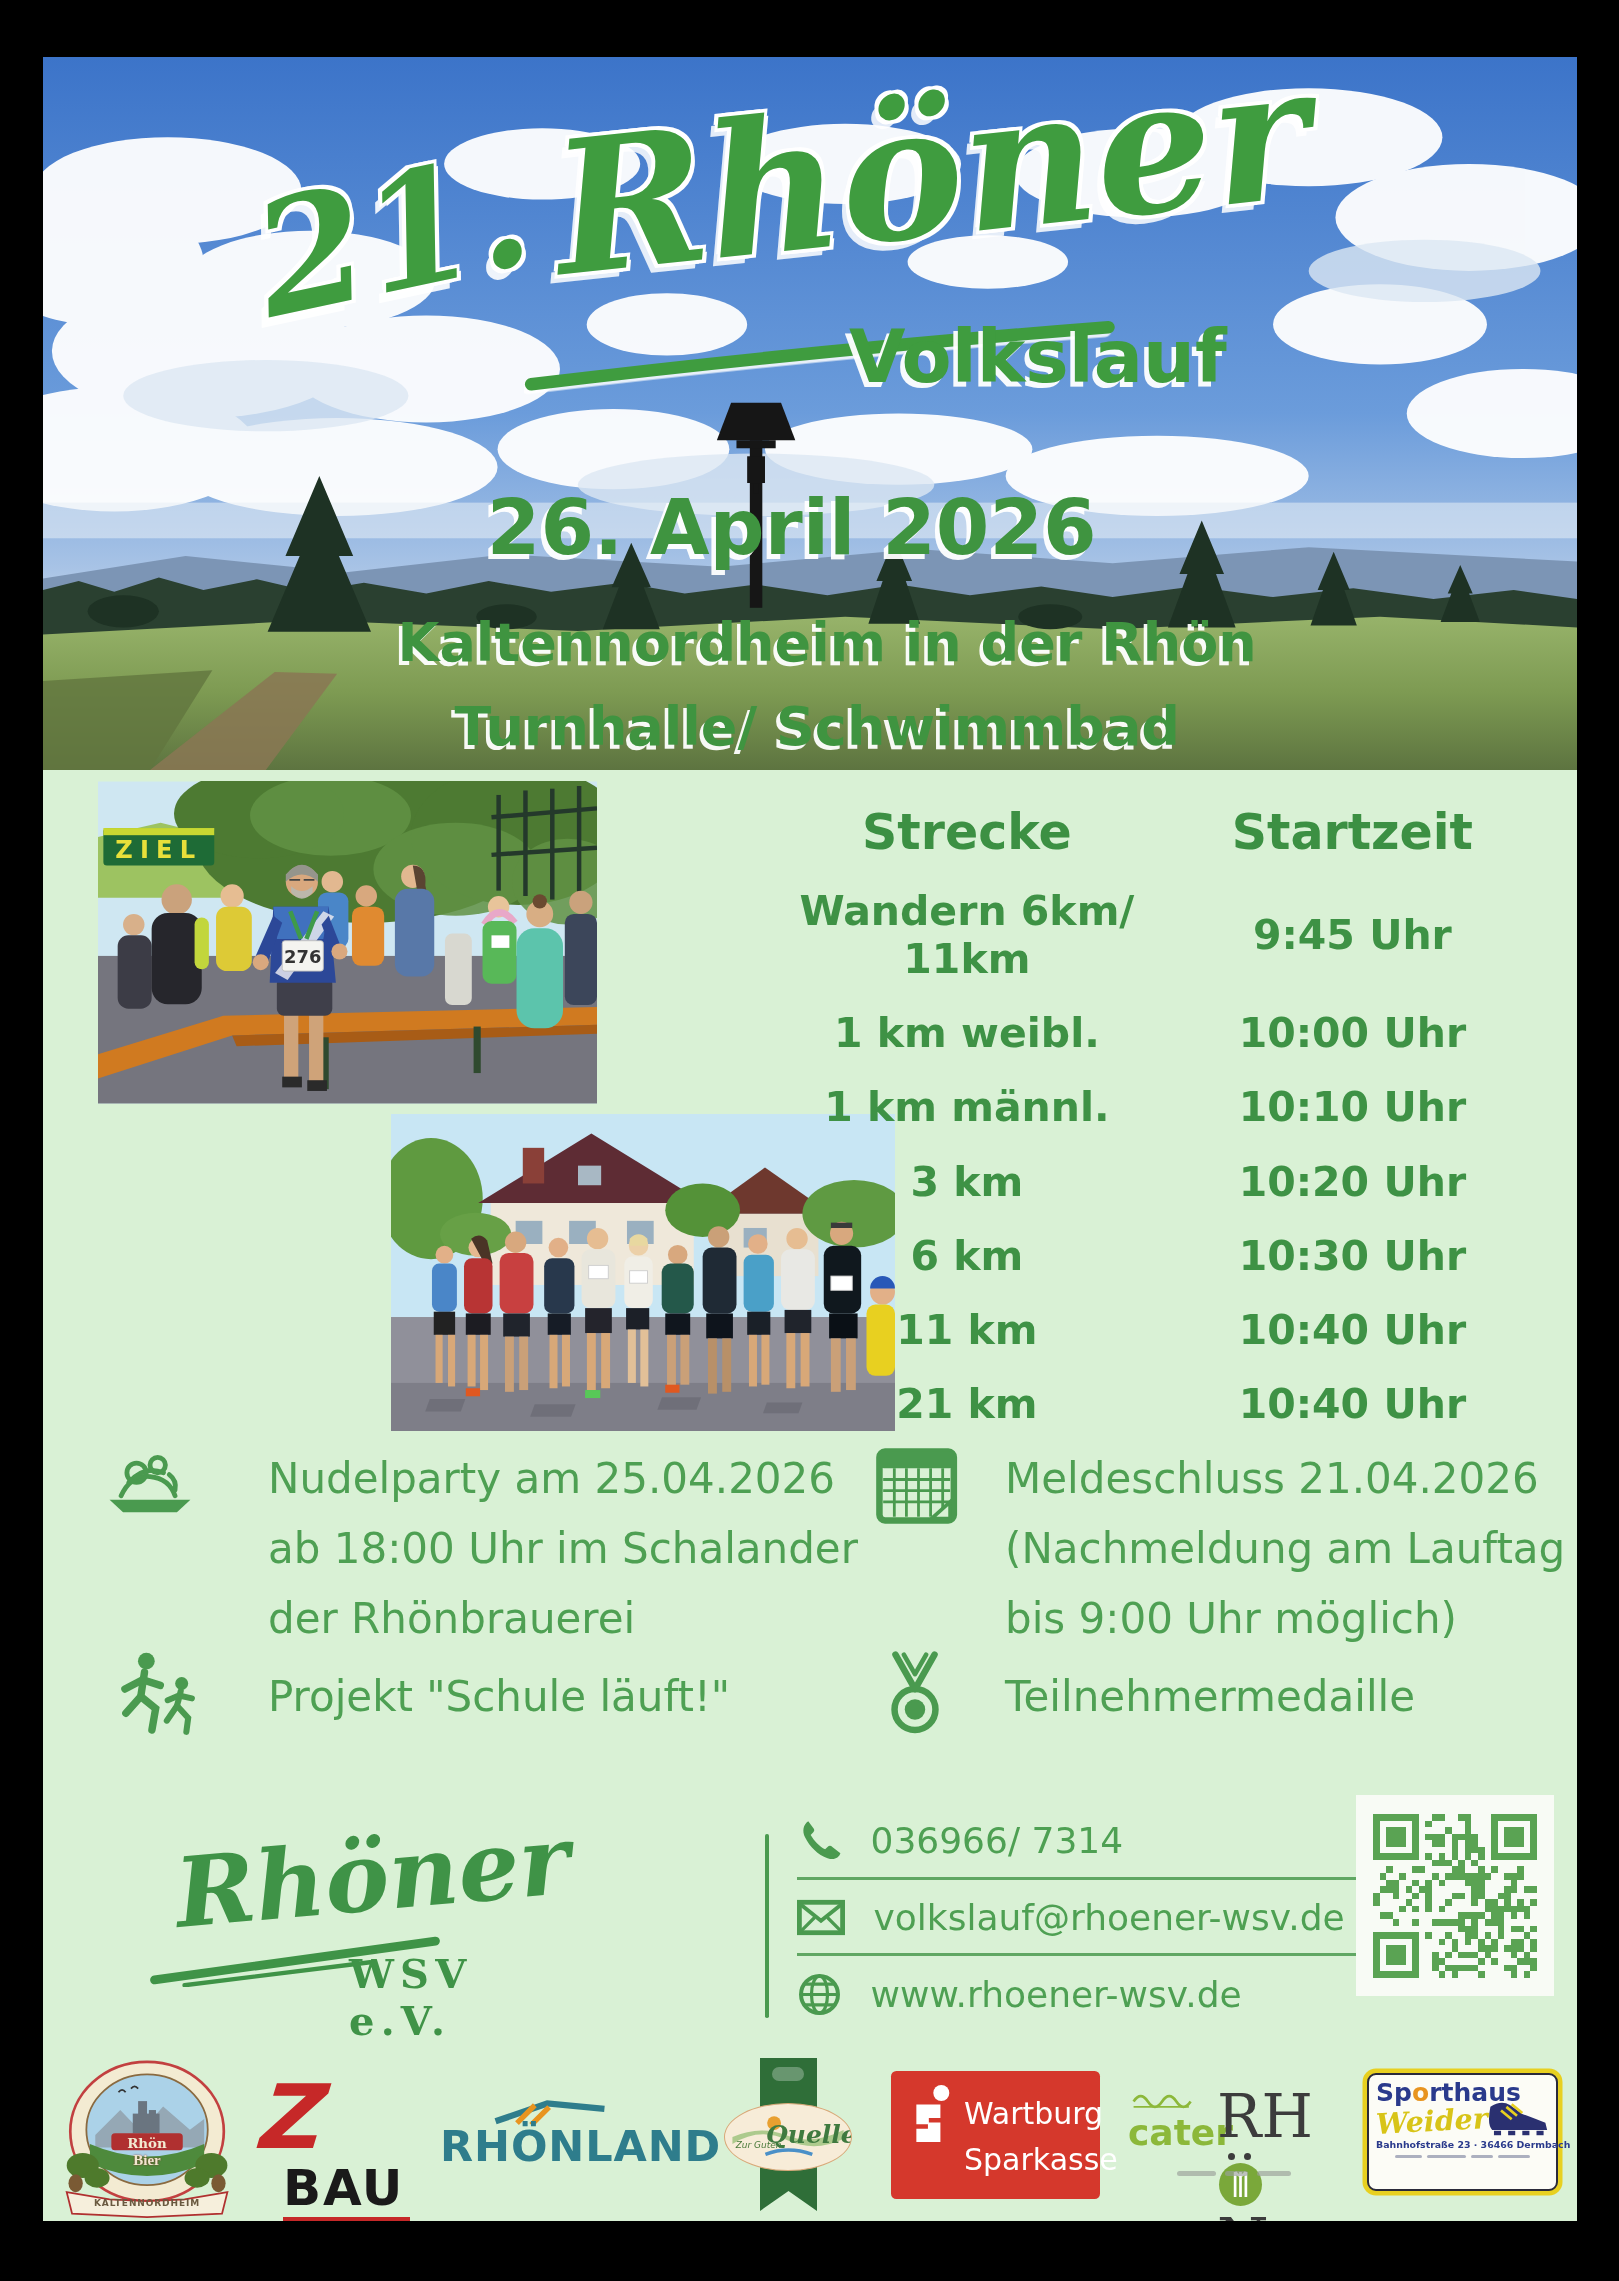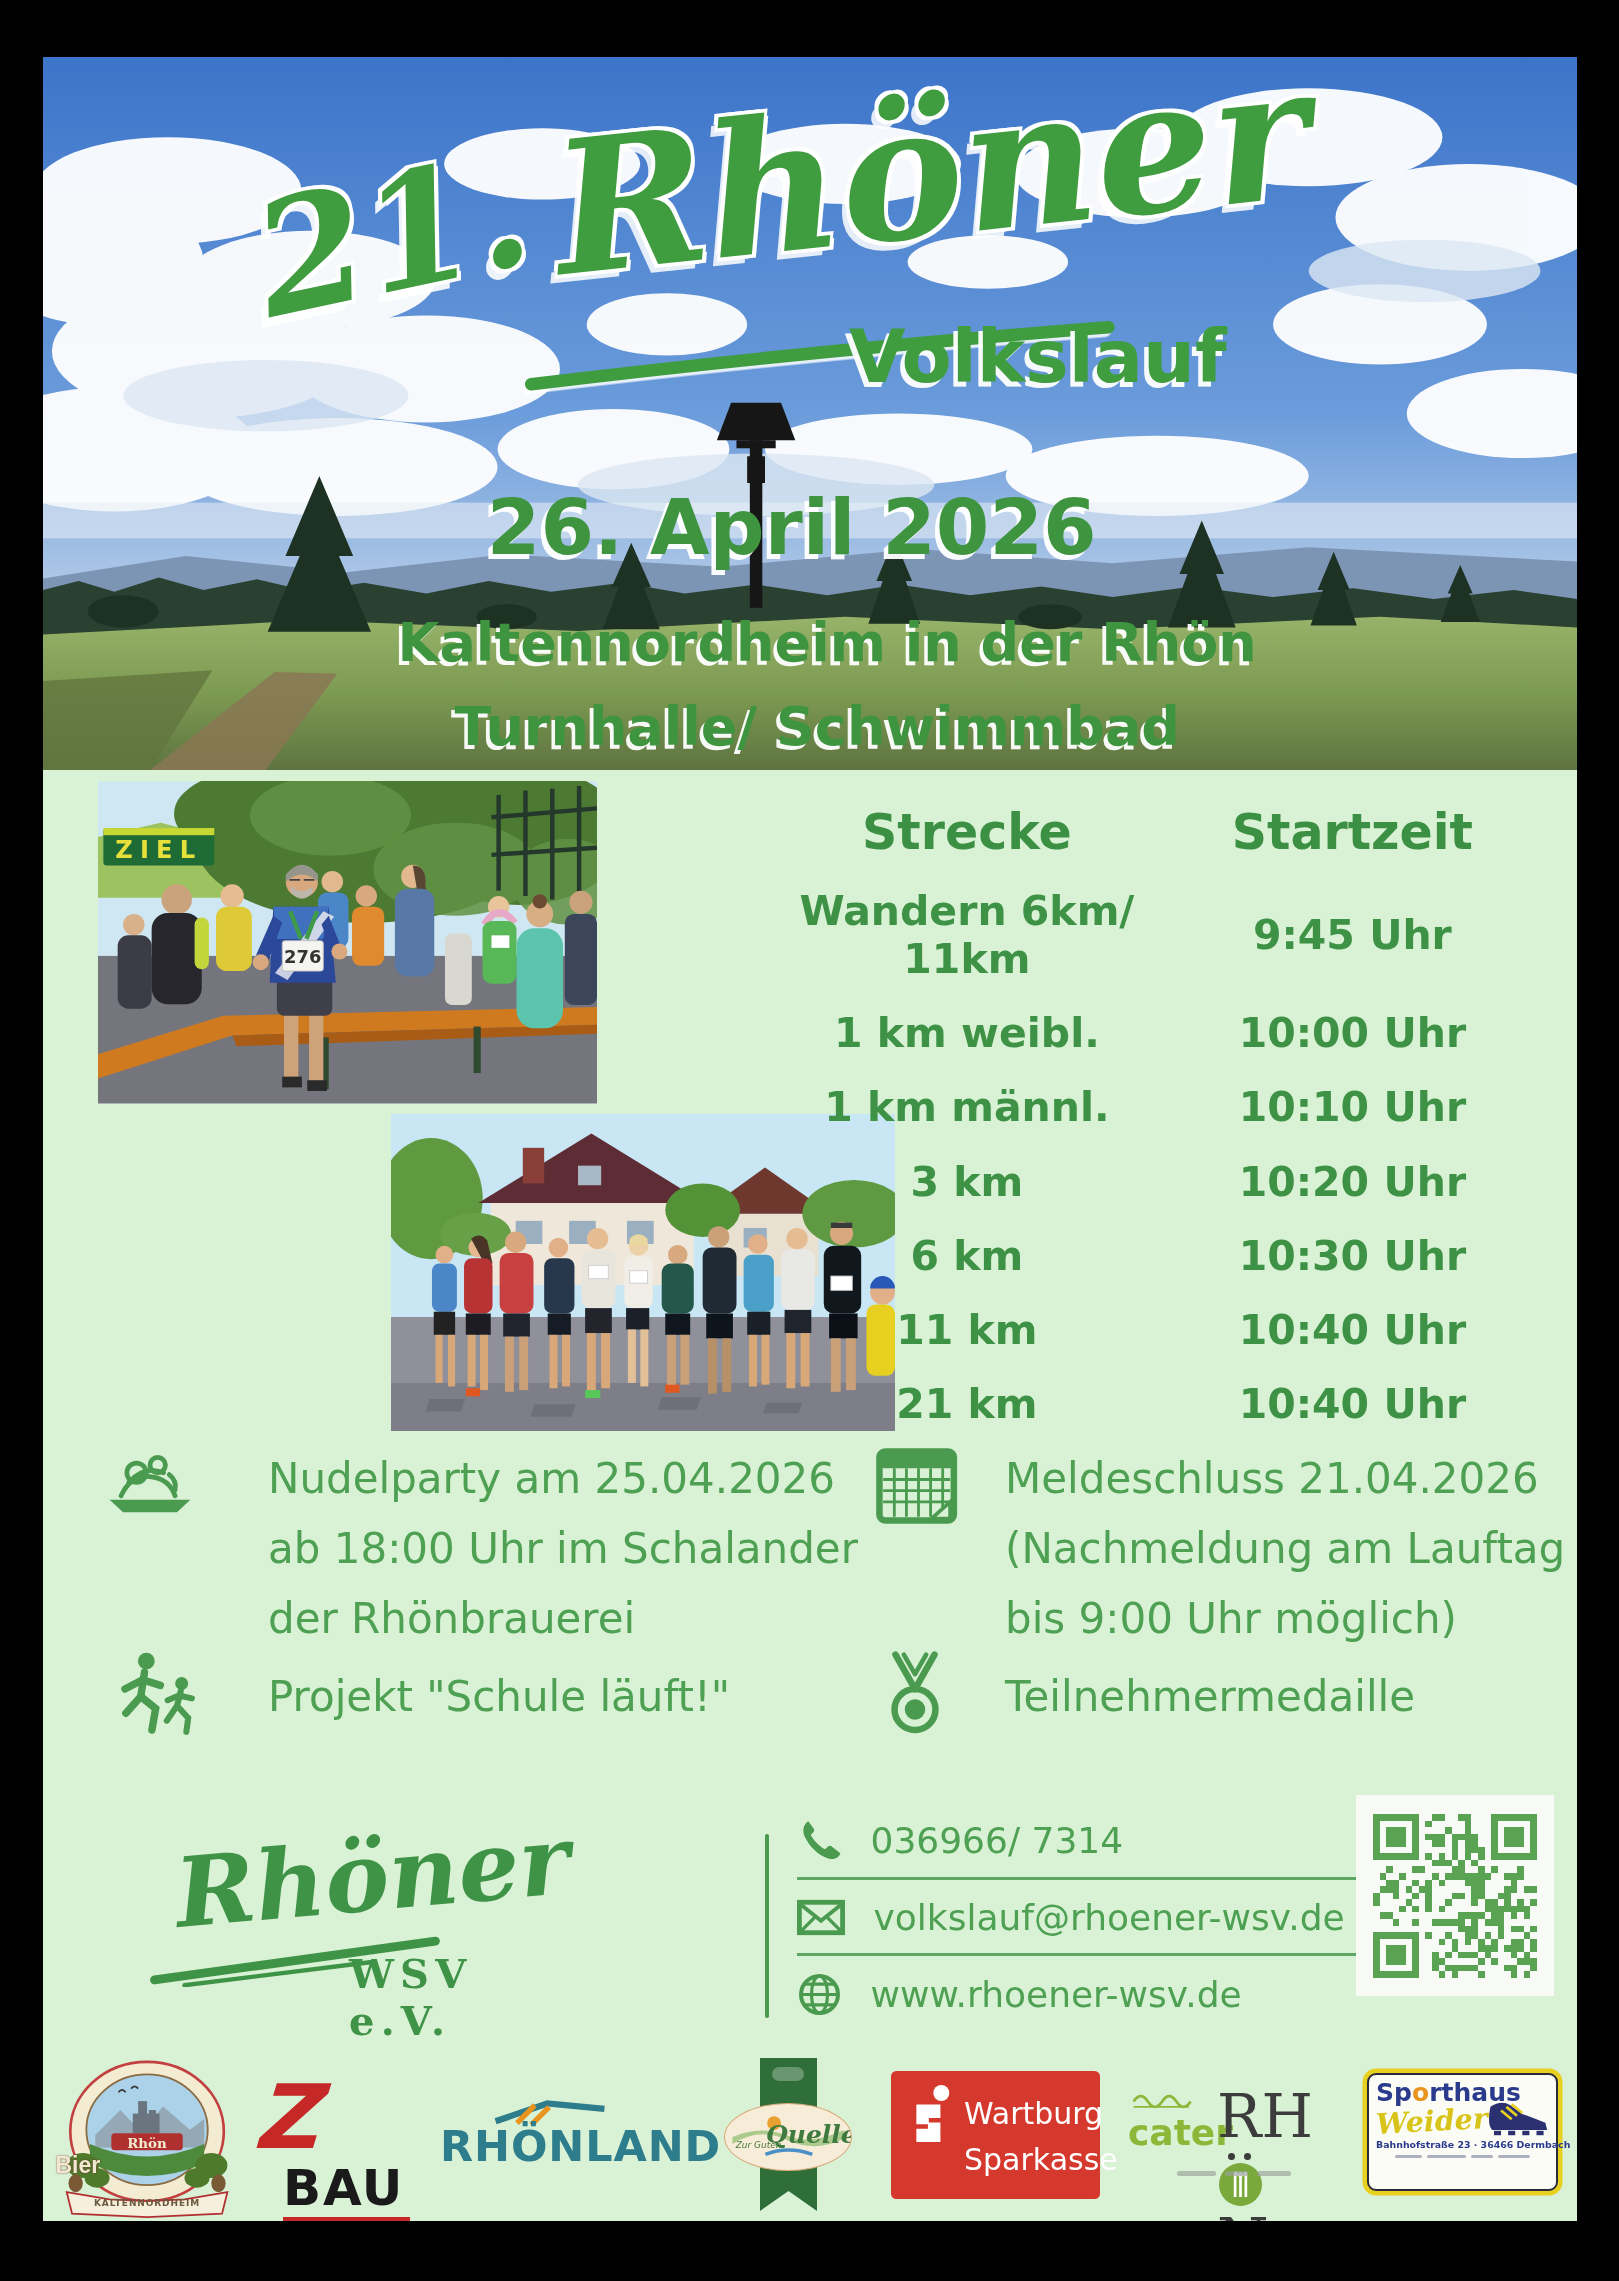--- a/index.html
+++ b/index.html
@@ -95,21 +95,21 @@
   .sp-sporthaus{left:1324px;top:2016px;width:191px;height:118px;background:#fcfcf6;border:2.7px solid #2a2a3a;border-radius:9px;
     box-shadow:0 0 0 4.5px var(--sporthaus_yellow,#e8d020);padding:3.6px 7.1px;}
   .sh-l1{font-weight:bold;font-size:25px;color:var(--sporthaus_blue,#2a3a8c);line-height:27px;}
   .sh-l1 .o{color:#e8941f;}
   .sh-l2{font-family:"DejaVu Serif",serif;font-style:italic;font-weight:bold;font-size:28.5px;line-height:30px;color:#d8c418;transform:rotate(-3deg);display:inline-block;}
   .sh-boot{position:absolute;right:5.3px;top:23px;width:68px;height:39px;}
   .sh-addr{font-weight:bold;font-size:9.4px;color:var(--sporthaus_blue,#2a3a8c);margin-top:3.6px;text-align:center;white-space:nowrap;}
   .sh-tiny{display:flex;gap:5.3px;justify-content:center;margin-top:4.5px;}
   .sh-tiny div{height:3.6px;background:#8a90a8;opacity:.7;border-radius:1.8px;}
   .bier-w1{position:absolute;left:0;top:75px;width:183px;text-align:center;font-family:"DejaVu Serif",serif;font-weight:bold;font-size:13.4px;color:#f3ebd2;}
-  .bier-w2{position:absolute;left:0;top:92px;width:183px;font-family:Liberation Sans, sans-serif;font-weight:bold;font-size:23px;color:#f0e8d0;text-shadow:0 0 1.8px #7a2020;}
+  .bier-w2{position:absolute;left:0;top:92px;width:183px;text-align:center;font-family:Liberation Serif, serif;font-weight:bold;font-size:15px;color:#f0e8d0;text-shadow:0 0 1.8px #7a2020;}
   .bier-banner{position:absolute;left:0;top:138px;width:183px;text-align:center;font-size:9px;font-weight:bold;letter-spacing:0.9px;color:#6a5a40;}
 </style>
 </head>
 <body>
 
 <div class="frame">
  <div class="poster">
 
   <div class="hero">
     <svg class="hero-svg" viewBox="0 0 1721 800" preserveAspectRatio="none">

